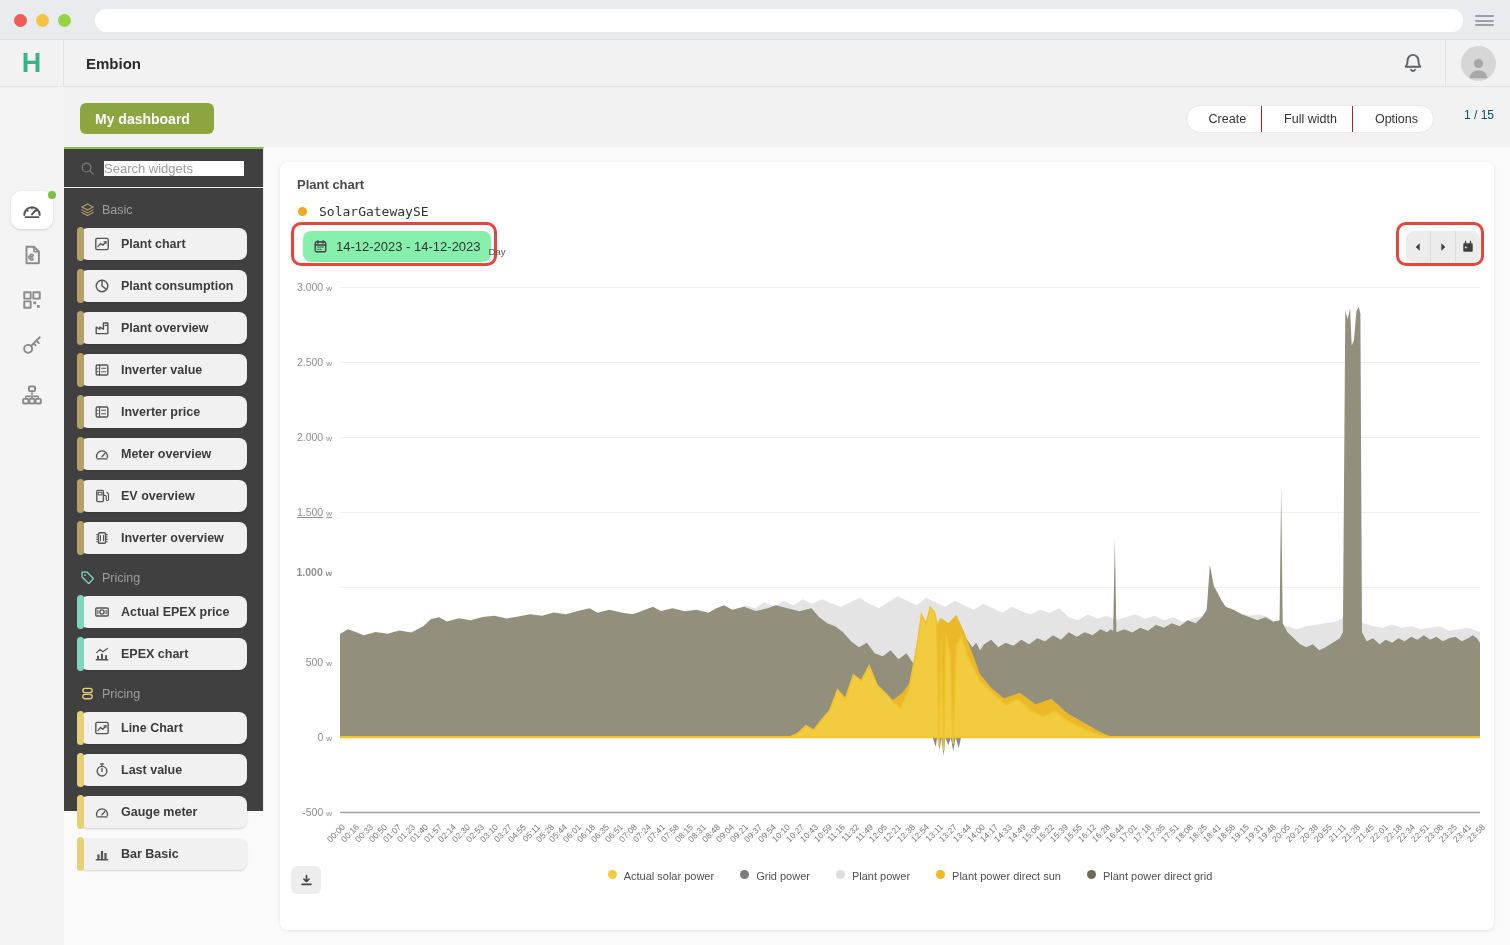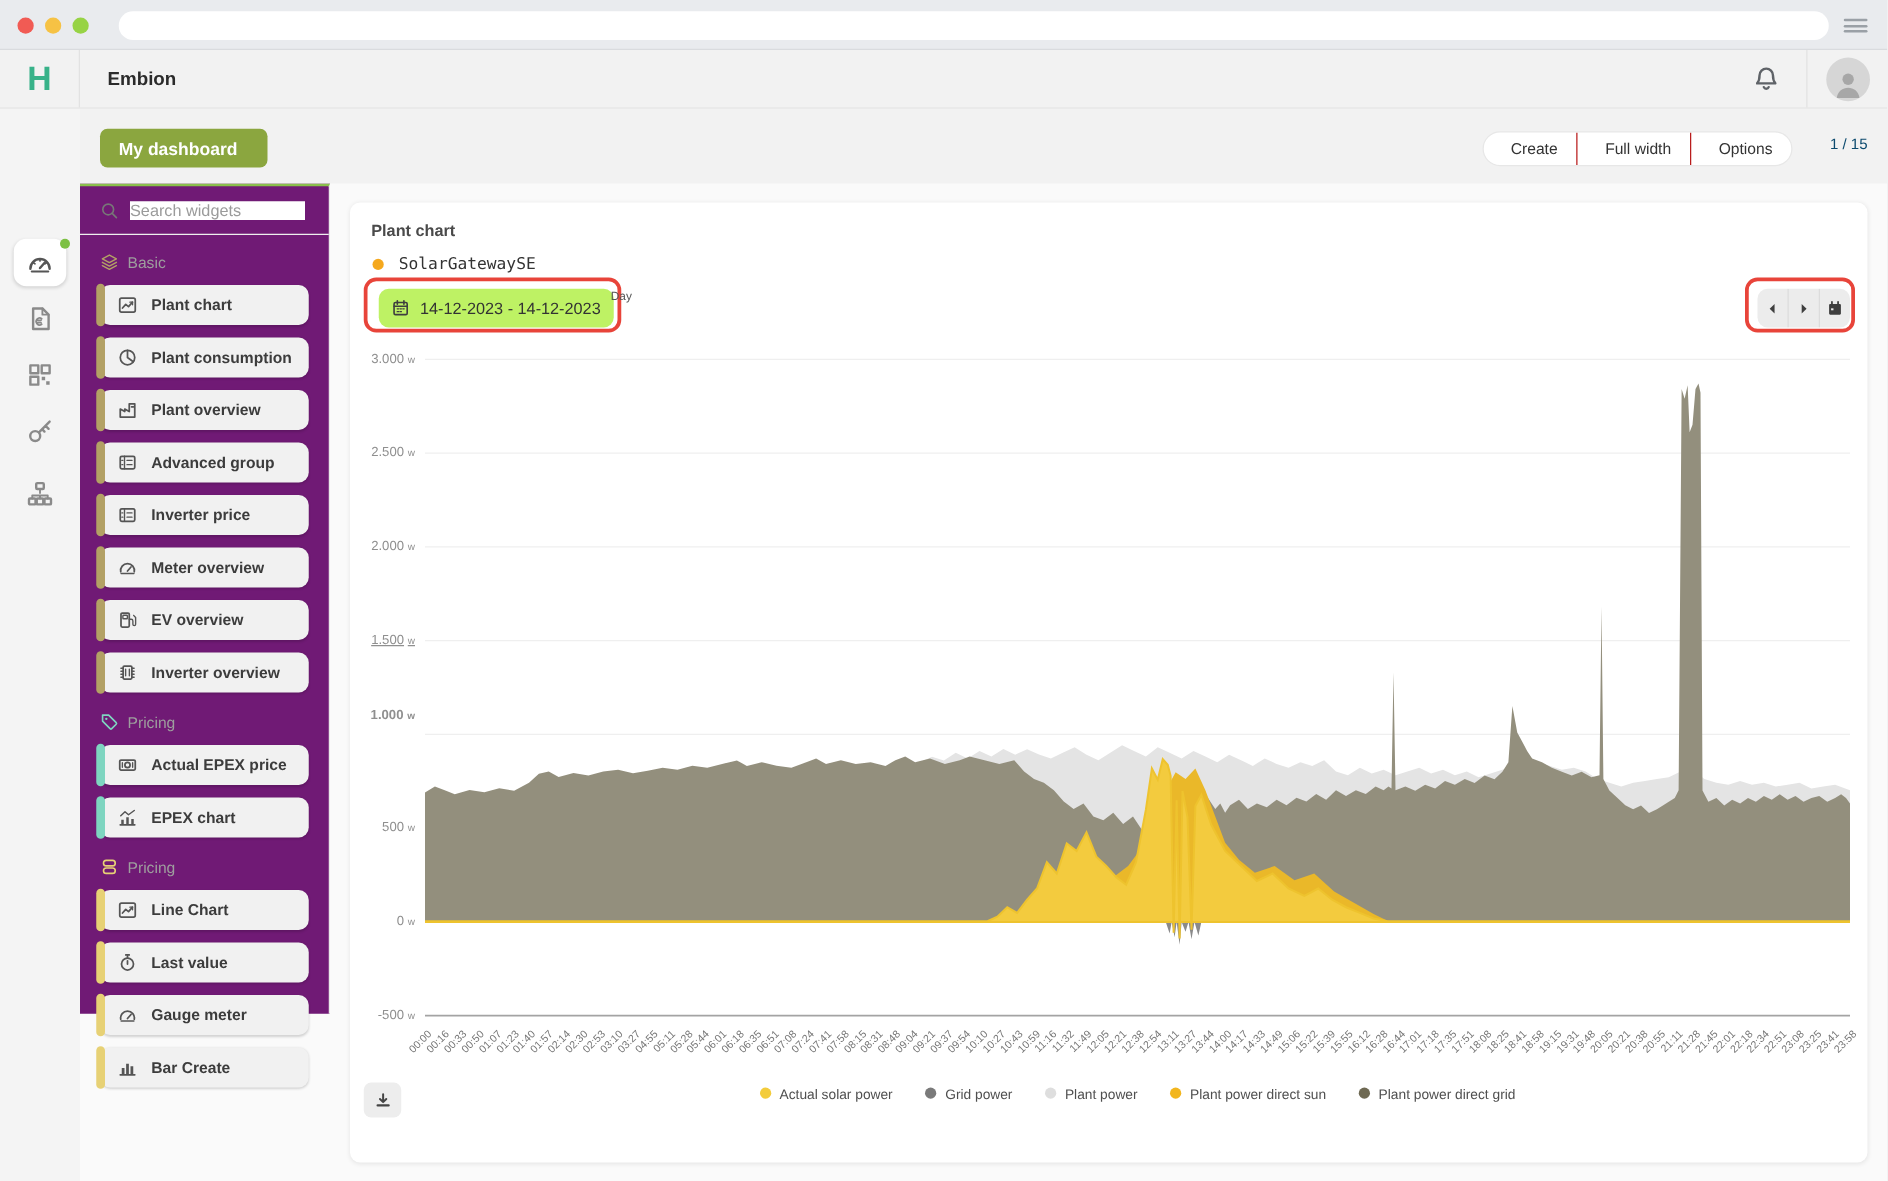--- a/index.html
+++ b/index.html
@@ -44,21 +44,21 @@
 .dashbtn .chev{color:#fff}
 .btngroup{position:absolute;right:76px;top:18px;height:28px;background:#fff;border:1px solid #e7e7e7;border-radius:15px;display:flex;align-items:stretch;overflow:hidden}
 .gbtn{display:flex;align-items:center;gap:7px;padding:0 15px;font-size:12.5px;color:#333;background:none;border:none;cursor:pointer;font-family:"Liberation Sans",sans-serif}
 .gbtn+.gbtn{border-left:1px solid #b91c1c}
 .gbtn .ic{color:#555}
 .gbtn.create .ic{color:#6fae4e}
 .pageind{position:absolute;right:16px;top:21px;display:flex;align-items:center;gap:6px;color:#0c4a6e;font-size:12px}
 .pageind .ic{color:#999}
 
 
-.wpanel{position:absolute;left:64px;top:147px;width:200px;height:664px;background:#701a75;border-right:1px solid #e9e9e9;border-top:2px solid #8abf4b}
+.wpanel{position:absolute;left:64px;top:147px;width:200px;height:664px;background:#404040;border-right:1px solid #e9e9e9;border-top:2px solid #8abf4b}
 .search-row{position:absolute;left:0;top:0;width:100%;height:39px;border-bottom:1px solid #efefef;display:flex;align-items:center;padding:0 16px;gap:9px;color:#777}
 .search-row svg{width:15px;height:15px}
 .search-input{border:none;outline:none;font-size:13px;width:140px;color:#444;font-family:"Liberation Sans",sans-serif}
 .search-input::placeholder{color:#9b9b9b}
 #sections{position:absolute;left:0;top:39px;width:100%;padding:14px 16px 14px 16px}
 .wsec{margin-bottom:16px}
 .wsec-h{display:flex;gap:7px;align-items:flex-end;font-size:12.5px;color:#9e9e9e;margin:0 0 11px 0}
 .wsec-h svg{width:15px;height:15px}
 .witem{position:relative;height:32px;background:#f1f1f1;border-radius:8px;box-shadow:0 1px 2px rgba(0,0,0,.16);display:flex;align-items:center;gap:11px;padding-left:14px;margin-bottom:10px;cursor:grab;color:#555}
 .witem svg{width:16px;height:16px}
@@ -67,21 +67,21 @@
 
 
 .main{position:absolute;left:264px;top:147px;width:1246px;height:798px;background:#fafafa}
 .card{position:absolute;left:16px;top:15px;width:1214px;height:768px;background:#fff;border-radius:8px;box-shadow:0 1px 4px rgba(0,0,0,.09)}
 .card-title{position:absolute;left:17px;top:15px;font-size:13px;font-weight:700;color:#4a4a4a}
 .devrow{position:absolute;left:18px;top:42px;display:flex;align-items:center;gap:12px}
 .devdot{width:9px;height:9px;border-radius:50%}
 .devname{font-size:13px;color:#333;font-family:"DejaVu Sans Mono",monospace}
 .annot{position:absolute;border:3px solid #e8443a;border-radius:10px}
 .annot-date{left:11px;top:60px;width:206px;height:44px}
-.datepill{position:absolute;left:9px;top:6px;width:188px;height:31px;background:#bef264;border-radius:8px;display:flex;align-items:center;padding:14px 10px;gap:8px;cursor:pointer;color:#3f3f3f}
+.datepill{position:absolute;left:9px;top:6px;width:188px;height:31px;background:#86efac;border-radius:8px;display:flex;align-items:center;padding:0 10px;gap:8px;cursor:pointer;color:#3f3f3f}
 .datepill svg{width:15px;height:15px}
 .datelabel{font-size:13px;color:#333;white-space:nowrap}
 .datemode{font-size:9.5px;color:#555;align-self:flex-end;padding-bottom:5px}
 .annot-nav{left:1116px;top:60px;width:88px;height:44px}
 .navpill{position:absolute;left:7px;top:6px;width:74px;height:31px;background:#ececec;border-radius:8px;display:flex;align-items:stretch;overflow:hidden}
 .navbtn{flex:1;display:flex;align-items:center;justify-content:center;color:#3f3f3f;cursor:pointer;background:none;border:none}
 .navbtn+.navbtn{border-left:1px solid #dcdcdc}
 .navbtn svg{width:14px;height:14px}
 
 
@@ -302,21 +302,21 @@
             <span class="lbl">Plant overview</span>
           </div>
           <div class="witem">
             <span class="accent" style="background:#b3a165"></span>
             <span class="ic">
               <svg viewBox="0 0 16 16" fill="none" stroke="currentColor" stroke-width="1.4" stroke-linecap="round" stroke-linejoin="round">
                 <rect x="2.2" y="3" width="11.6" height="10" rx="1.2"></rect>
                 <path d="M5.6 3v10M7.6 6.3h4M7.6 9.7h4M3.5 6.3h.7M3.5 9.7h.7" stroke-width="1.1"></path>
               </svg>
             </span>
-            <span class="lbl">Advanced group</span>
+            <span class="lbl">Inverter value</span>
           </div>
           <div class="witem">
             <span class="accent" style="background:#b3a165"></span>
             <span class="ic">
               <svg viewBox="0 0 16 16" fill="none" stroke="currentColor" stroke-width="1.4" stroke-linecap="round" stroke-linejoin="round">
                 <rect x="2.2" y="3" width="11.6" height="10" rx="1.2"></rect>
                 <path d="M5.6 3v10M7.6 6.3h4M7.6 9.7h4M3.5 6.3h.7M3.5 9.7h.7" stroke-width="1.1"></path>
               </svg>
             </span>
             <span class="lbl">Inverter price</span>
@@ -434,21 +434,21 @@
           <div class="witem">
             <span class="accent" style="background:#e7d175"></span>
             <span class="ic">
               <svg viewBox="0 0 16 16" fill="none" stroke="currentColor" stroke-width="1.4" stroke-linecap="round" stroke-linejoin="round">
                 <path d="M2.2 13.8h11.6"></path>
                 <rect x="3.4" y="8.4" width="2.2" height="5.4" fill="currentColor" stroke="none"></rect>
                 <rect x="6.9" y="5" width="2.2" height="8.8" fill="currentColor" stroke="none"></rect>
                 <rect x="10.4" y="7" width="2.2" height="6.8" fill="currentColor" stroke="none"></rect>
               </svg>
             </span>
-            <span class="lbl">Bar Create</span>
+            <span class="lbl">Bar Basic</span>
           </div>
         </div>
       </div>
   </div>
 
   <div class="main">
     <div class="card">
       <div class="card-title">Plant chart</div>
       <div class="devrow">
         <span class="devdot" id="devdot" style="background: rgb(245, 168, 29);"></span>

